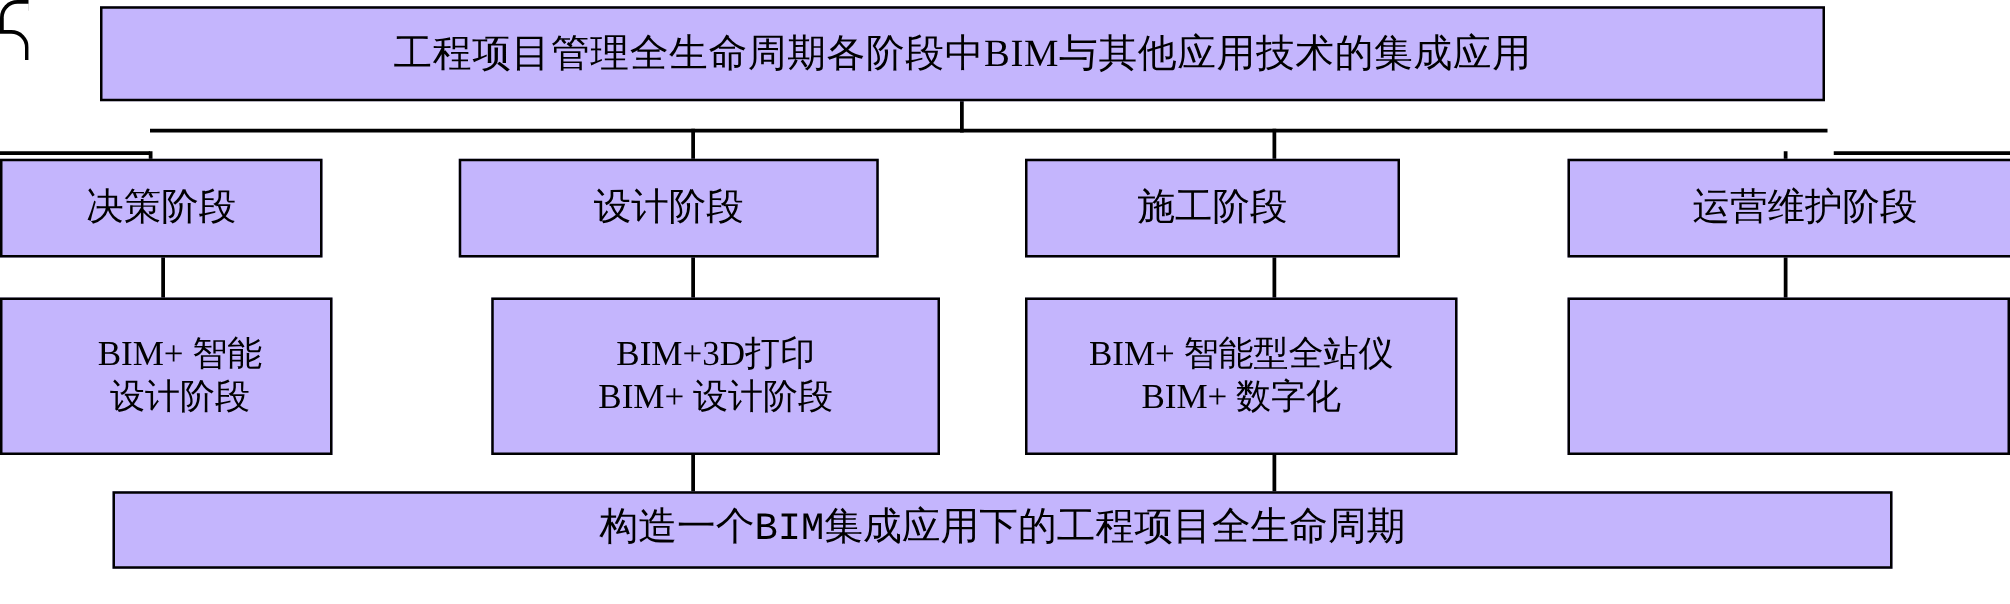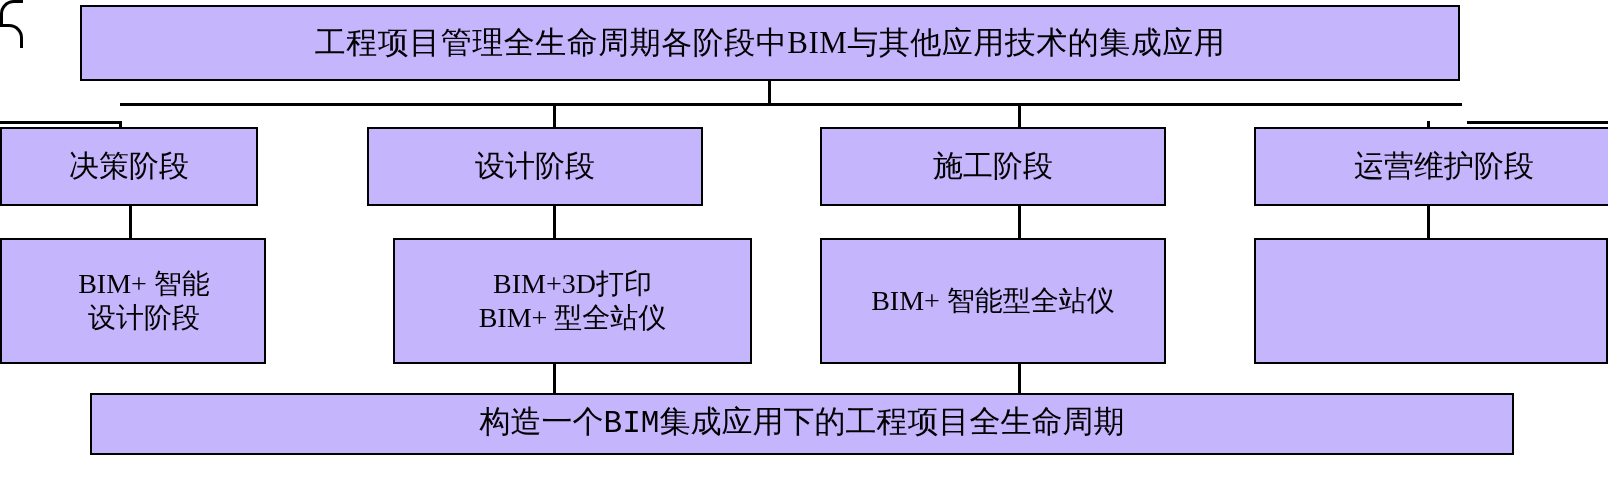--- a/index.html
+++ b/index.html
@@ -39,21 +39,21 @@
   #title-box {
     left: 80px; top: 5px; width: 1380px; height: 76px;
     font-size: 31px;
     letter-spacing: 0.5px;
   }
 
   
   .stage-box { top: 127px; height: 79px; font-size: 30px; }
   #stage-box-0 { left: 0px;    width: 258px; }
   #stage-box-1 { left: 367px;  width: 336px; }
-  #stage-box-2 { left: 820px;  width: 346px; }
+  #stage-box-2 { left: 820px;  width: 300px; }
   #stage-box-3 { left: 1254px; width: 356px; padding-left: 24px; }
 
   
   .tech-box { top: 238px; height: 126px; font-size: 28px; }
   #tech-box-0 { left: 0px;    width: 266px; padding-left: 22px; }
   #tech-box-1 { left: 393px;  width: 359px; }
   #tech-box-2 { left: 820px;  width: 346px; }
   #tech-box-3 { left: 1254px; width: 354px; }
 
   
@@ -163,26 +163,27 @@
 
   <div class="node tech-box" id="tech-box-0">
     <span class="lines">
       <span class="ln">BIM+ 智能</span>
       <span class="ln">设计阶段</span>
     </span>
   </div>
   <div class="node tech-box" id="tech-box-1">
     <span class="lines">
       <span class="ln">BIM+3D打印</span>
-      <span class="ln">BIM+ 型全站仪</span>
+      <span class="ln">BIM+ 设计阶段</span>
     </span>
   </div>
   <div class="node tech-box" id="tech-box-2">
     <span class="lines">
       <span class="ln">BIM+ 智能型全站仪</span>
+      <span class="ln">BIM+ 数字化</span>
     </span>
   </div>
   <div class="node tech-box" id="tech-box-3">
     <span class="lines">
     </span>
   </div>
 
   <div class="conn conn-v conn-tech-bottom" id="conn-tb-1"></div>
   <div class="conn conn-v conn-tech-bottom" id="conn-tb-2"></div>
 

